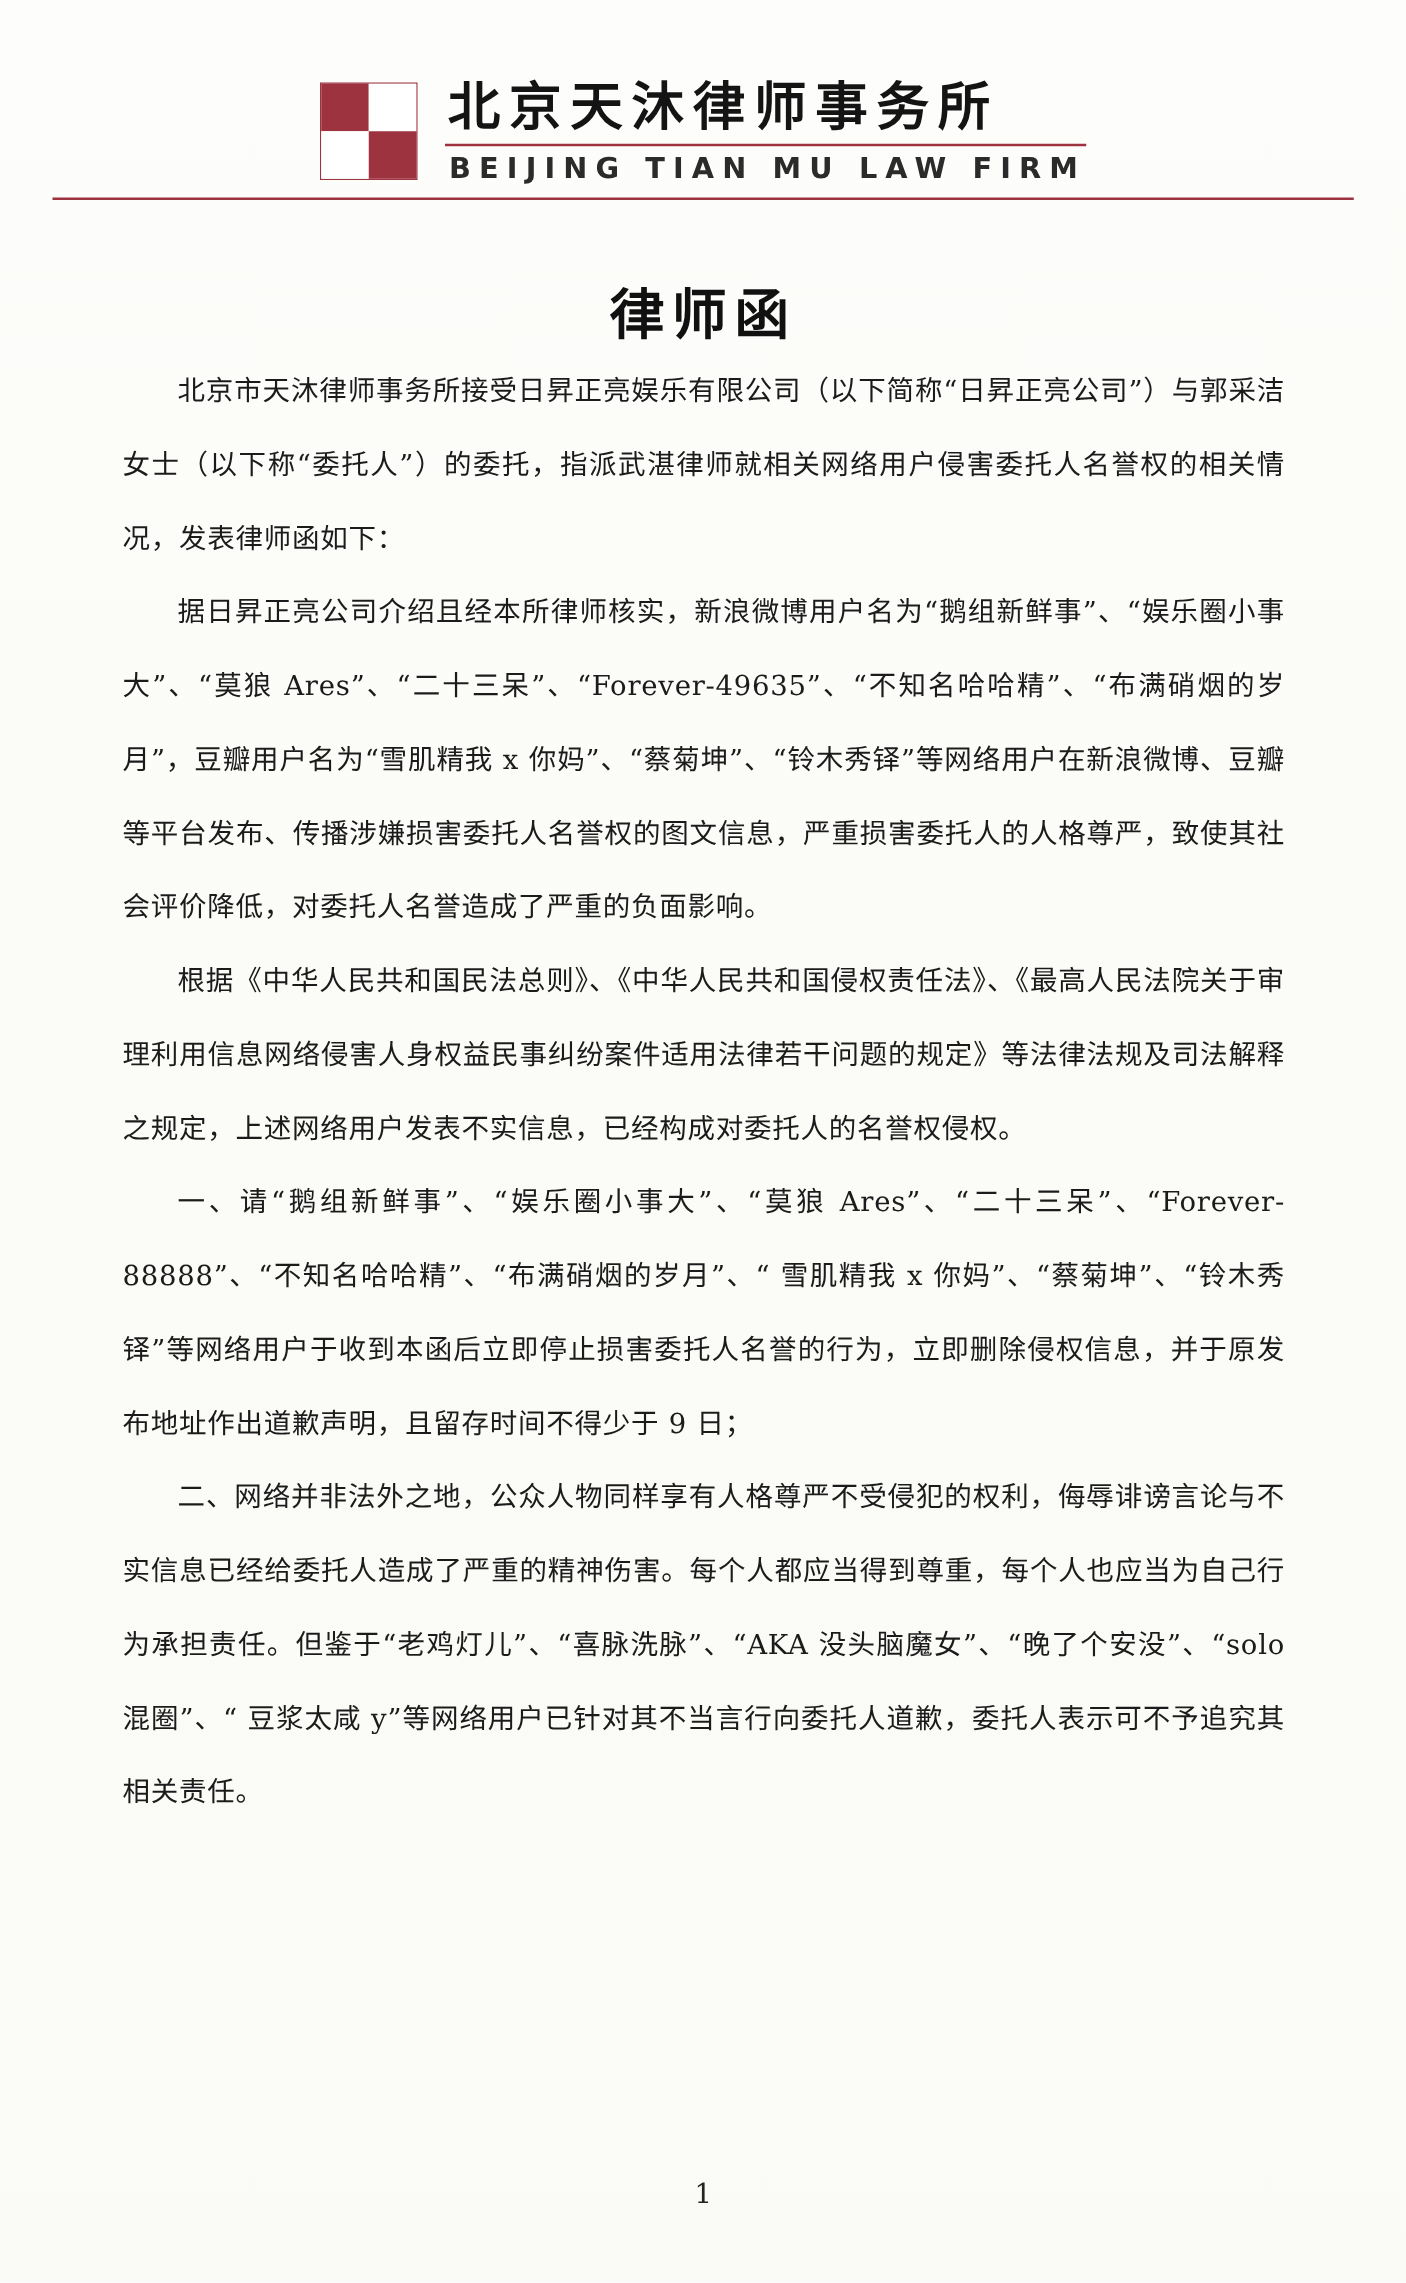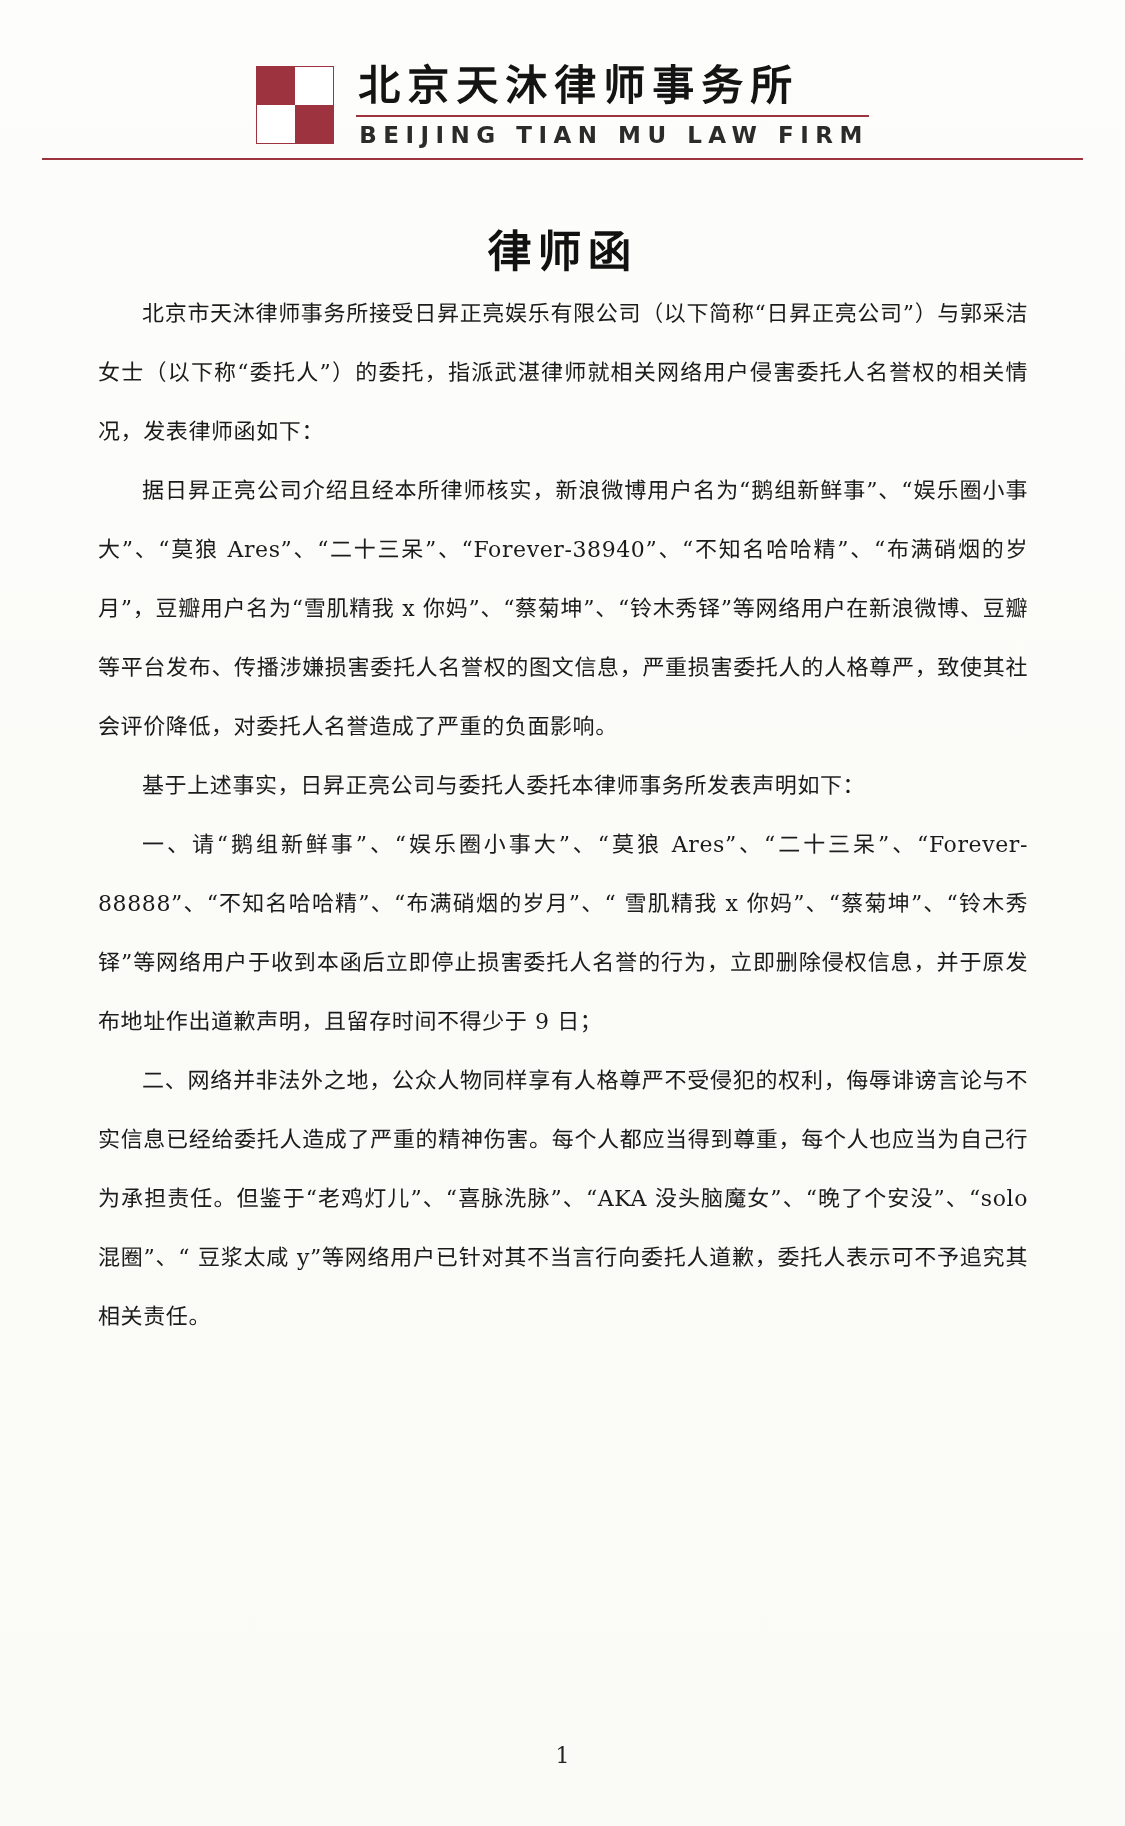--- a/index.html
+++ b/index.html
@@ -157,21 +157,21 @@
       </div>
     </div>
   </div>
 
   <div class="head-rule"></div>
 
   <div class="doc-title">律师函</div>
 
   <div class="content">
     <p class="para indent">北京市天沐律师事务所接受日昇正亮娱乐有限公司（以下简称“日昇正亮公司”）与郭采洁女士（以下称“委托人”）的委托，指派武湛律师就相关网络用户侵害委托人名誉权的相关情况，发表律师函如下：</p>
-    <p class="para indent">据日昇正亮公司介绍且经本所律师核实，新浪微博用户名为“鹅组新鲜事”、“娱乐圈小事大”、“莫狼 Ares”、“二十三呆”、“Forever-38940”、“不知名哈哈精”、“布满硝烟的岁月”，豆瓣用户名为“雪肌精我 x 你妈”、“蔡菊坤”、“铃木秀铎”等网络用户在新浪微博、豆瓣等平台发布、传播涉嫌损害委托人名誉权的图文信息，严重损害委托人的人格尊严，致使其社会评价降低，对委托人名誉造成了严重的负面影响。</p>
-    <p class="para indent">基于上述事实，日昇正亮公司与委托人委托本律师事务所发表声明如下：</p>
+    <p class="para indent">据日昇正亮公司介绍且经本所律师核实，新浪微博用户名为“鹅组新鲜事”、“娱乐圈小事大”、“莫狼 Ares”、“二十三呆”、“Forever-49635”、“不知名哈哈精”、“布满硝烟的岁月”，豆瓣用户名为“雪肌精我 x 你妈”、“蔡菊坤”、“铃木秀铎”等网络用户在新浪微博、豆瓣等平台发布、传播涉嫌损害委托人名誉权的图文信息，严重损害委托人的人格尊严，致使其社会评价降低，对委托人名誉造成了严重的负面影响。</p>
+    <p class="para indent">根据《中华人民共和国民法总则》、《中华人民共和国侵权责任法》、《最高人民法院关于审理利用信息网络侵害人身权益民事纠纷案件适用法律若干问题的规定》等法律法规及司法解释之规定，上述网络用户发表不实信息，已经构成对委托人的名誉权侵权。</p>
     <p class="para indent">一、请“鹅组新鲜事”、“娱乐圈小事大”、“莫狼 Ares”、“二十三呆”、“Forever-88888”、“不知名哈哈精”、“布满硝烟的岁月”、“ 雪肌精我 x 你妈”、“蔡菊坤”、“铃木秀铎”等网络用户于收到本函后立即停止损害委托人名誉的行为，立即删除侵权信息，并于原发布地址作出道歉声明，且留存时间不得少于 9 日；</p>
     <p class="para indent">二、网络并非法外之地，公众人物同样享有人格尊严不受侵犯的权利，侮辱诽谤言论与不实信息已经给委托人造成了严重的精神伤害。每个人都应当得到尊重，每个人也应当为自己行为承担责任。但鉴于“老鸡灯儿”、“喜脉洗脉”、“AKA 没头脑魔女”、“晚了个安没”、“solo 混圈”、“ 豆浆太咸 y”等网络用户已针对其不当言行向委托人道歉，委托人表示可不予追究其相关责任。</p>
   </div>
 
   <div class="page-number">1</div>
 
 </div>
 
 </body></html>

